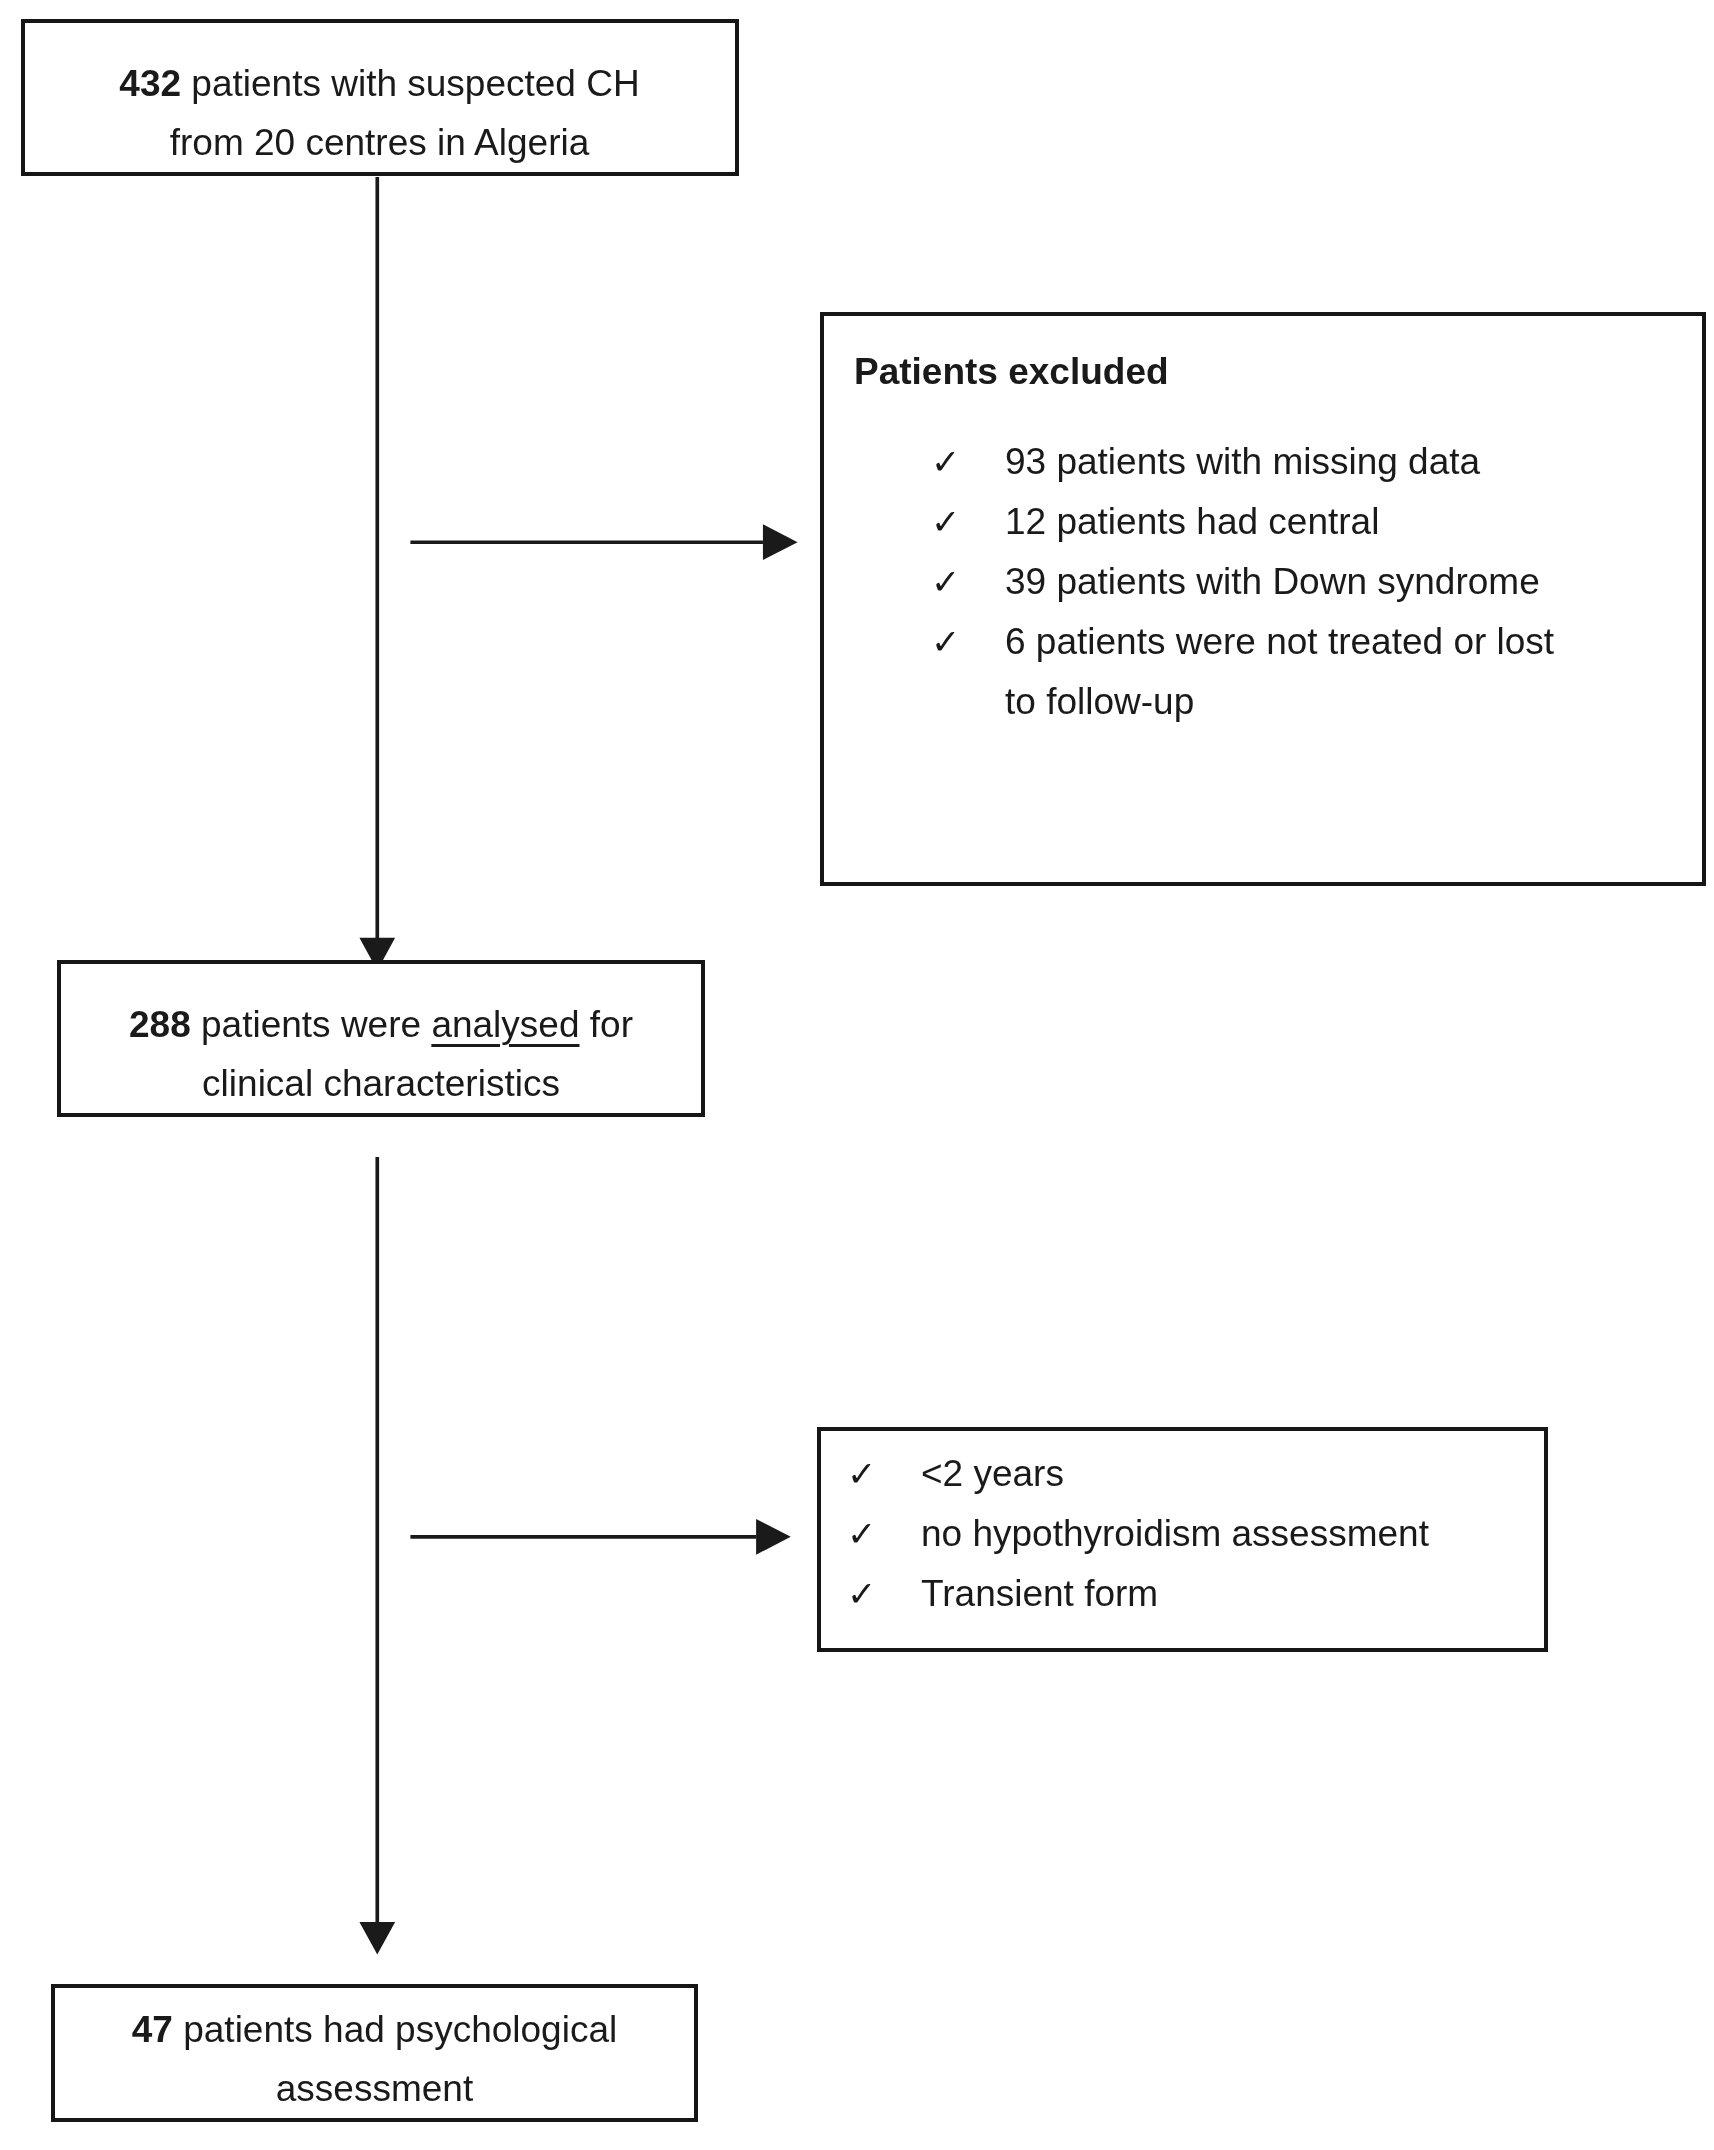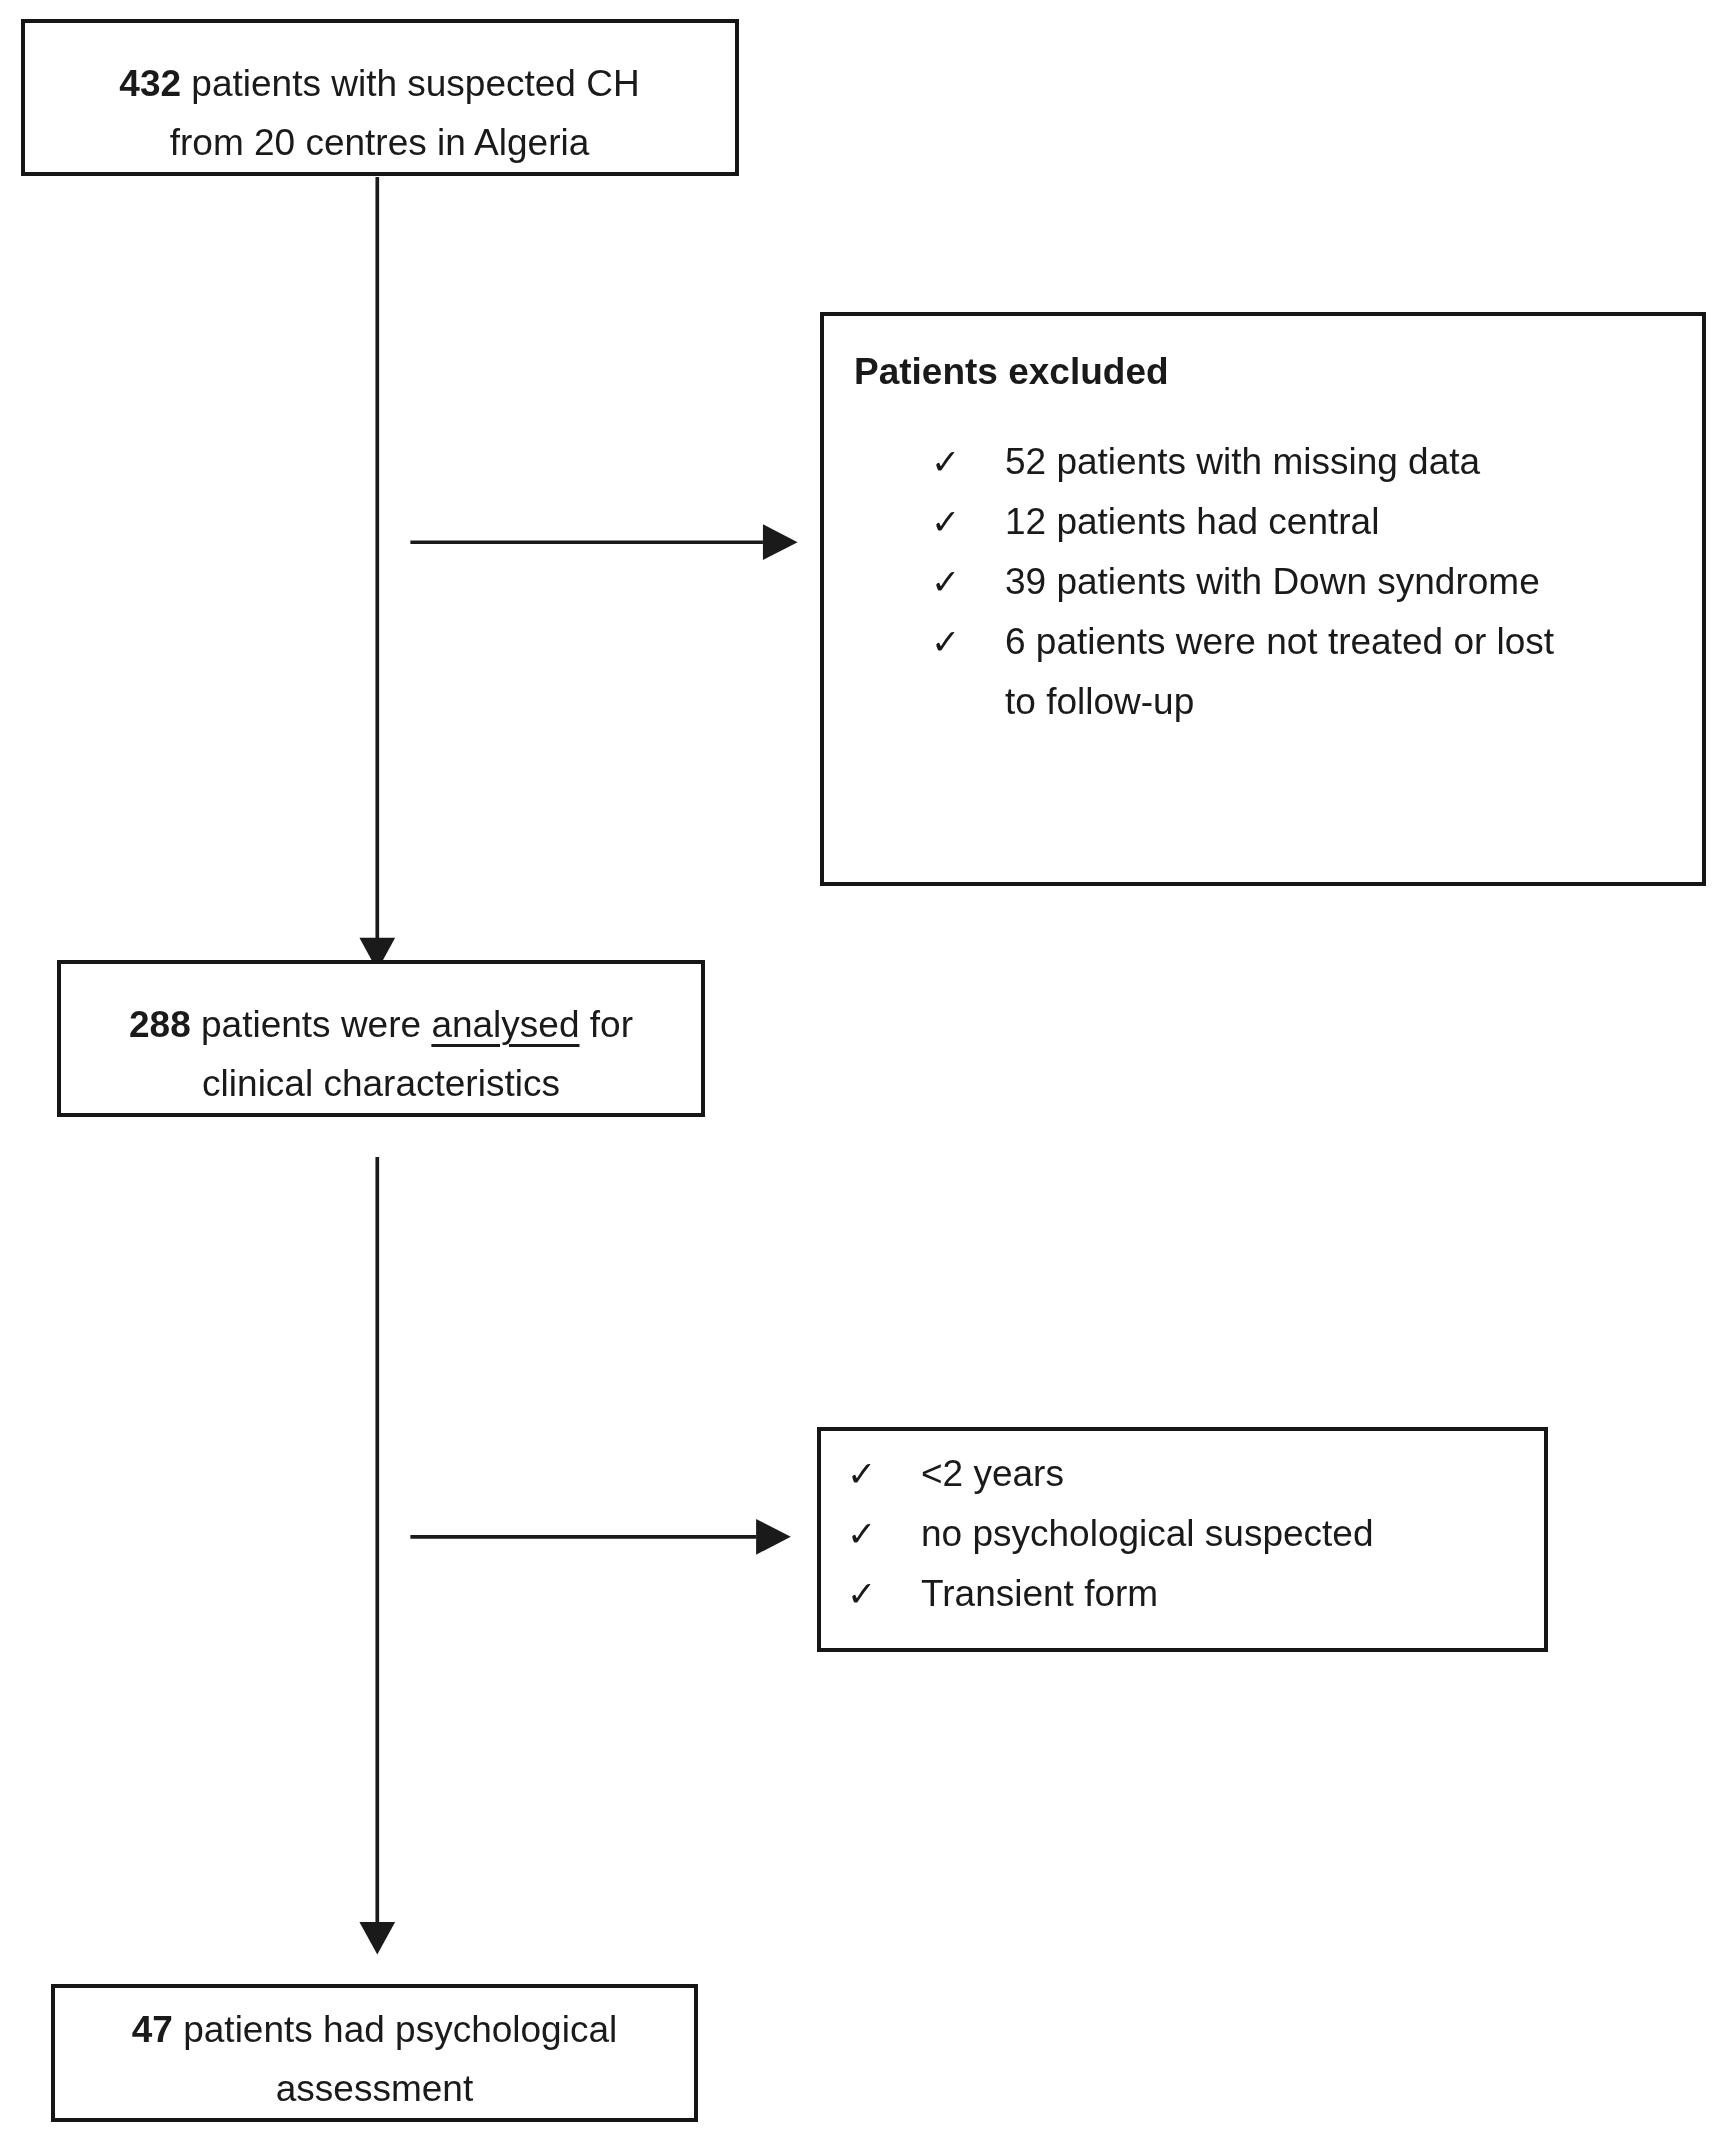--- a/index.html
+++ b/index.html
@@ -123,21 +123,21 @@
   <div class="box center-box" id="box-top">
     <div><span class="bold">432</span><span> patients with suspected CH</span></div>
     <div>from 20 centres in Algeria</div>
   </div>
 
   <div class="box" id="box-excluded">
     <div class="box-title">Patients excluded</div>
     <ul class="check-list">
       <li>
         <span class="check">✓</span>
-        <div>52 patients with missing data</div>
+        <div>93 patients with missing data</div>
       </li>
       <li>
         <span class="check">✓</span>
         <div>12 patients had central</div>
       </li>
       <li>
         <span class="check">✓</span>
         <div>39 patients with Down syndrome</div>
       </li>
       <li>
@@ -154,21 +154,21 @@
   </div>
 
   <div class="box" id="box-secondary">
     <ul class="check-list">
       <li>
         <span class="check">✓</span>
         <div>&lt;2 years</div>
       </li>
       <li>
         <span class="check">✓</span>
-        <div>no psychological suspected</div>
+        <div>no hypothyroidism assessment</div>
       </li>
       <li>
         <span class="check">✓</span>
         <div>Transient form</div>
       </li>
     </ul>
   </div>
 
   <div class="box center-box" id="box-assessed">
     <div><span class="bold">47</span><span> patients had psychological</span></div>

